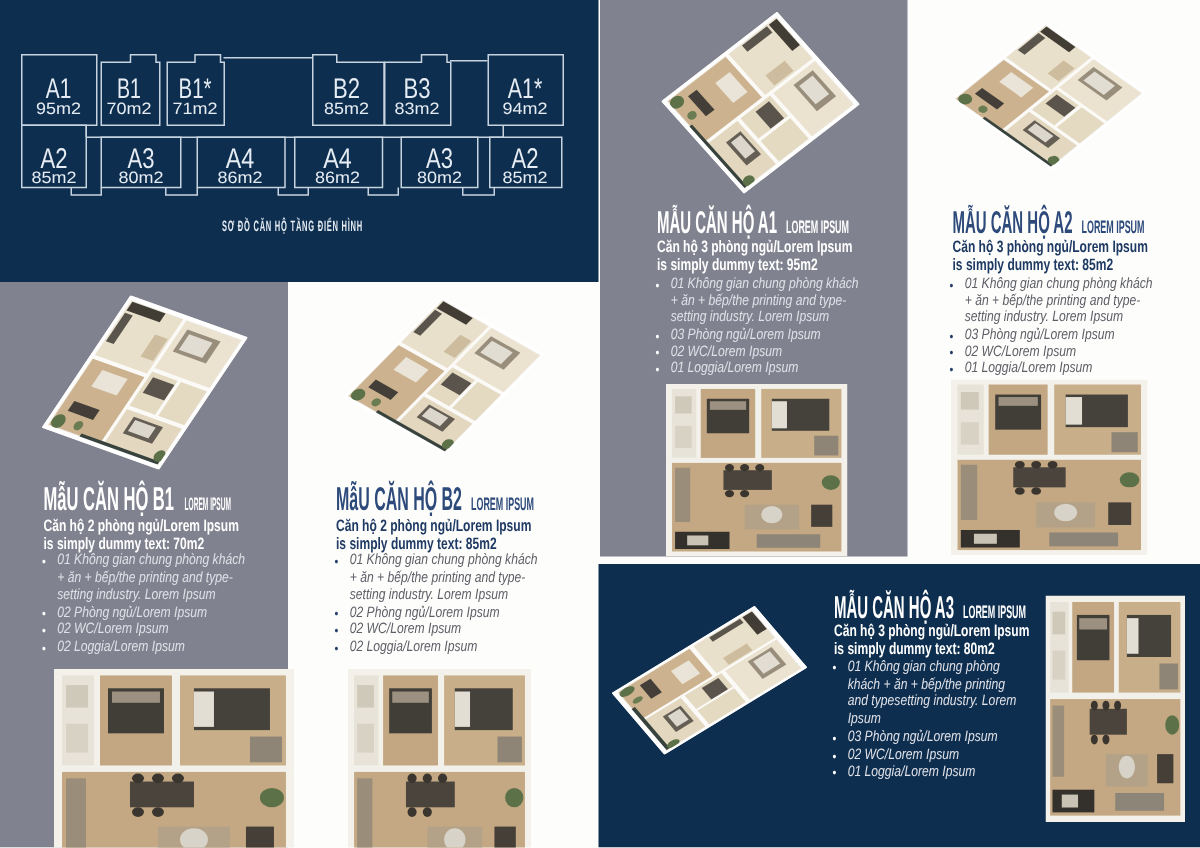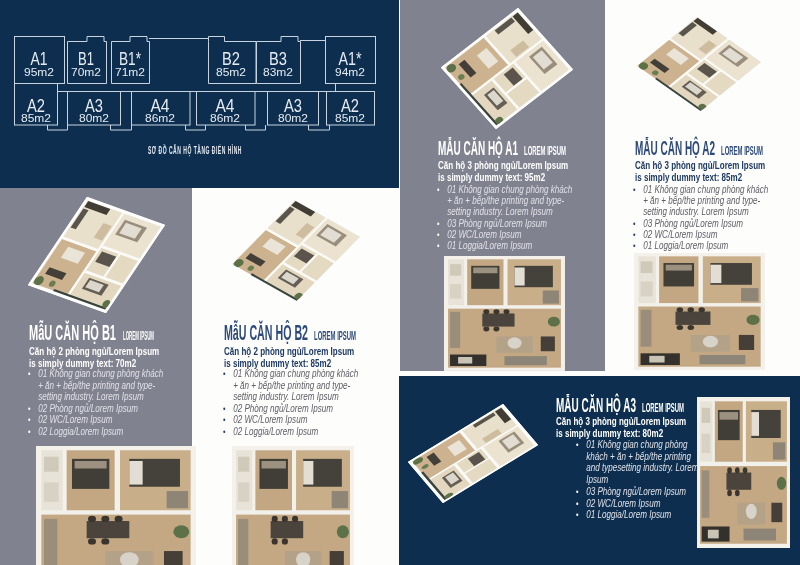--- a/index.html
+++ b/index.html
@@ -221,21 +221,21 @@
 <div class="abs" style="left:633px;top:184px;width:200px;z-index:5">
   <ul class="bl bl-dark" style="line-height:11.2px">
     <li>01 Không gian chung phòng khách<br>+ ăn + bếp/the printing and type-<br>setting industry. Lorem Ipsum</li>
     <li>03 Phòng ngủ/Lorem Ipsum</li>
     <li>02 WC/Lorem Ipsum</li>
     <li>01 Loggia/Lorem Ipsum</li>
   </ul>
 </div>
 
 <div class="abs body2 wtxt" style="left:556px;top:416px;line-height:11.6px">Căn hộ 3 phòng ngủ/Lorem Ipsum<br>is simply dummy text: 80m2</div>
-<div class="abs" style="left:576px;top:439px;width:200px;z-index:5">
+<div class="abs" style="left:555px;top:439px;width:200px;z-index:5">
   <ul class="bl bl-light" style="line-height:11.7px">
     <li>01 Không gian chung phòng<br>khách + ăn + bếp/the printing<br>and typesetting industry. Lorem<br>Ipsum</li>
     <li>03 Phòng ngủ/Lorem Ipsum</li>
     <li>02 WC/Lorem Ipsum</li>
     <li>01 Loggia/Lorem Ipsum</li>
   </ul>
 </div>
 
 <svg class="abs" style="left:28px;top:197px" width="137" height="116">
     <use href="#isobase" transform="matrix(0.6500,0.2333,-0.4917,0.7333,59.0,0.0)"></use>

